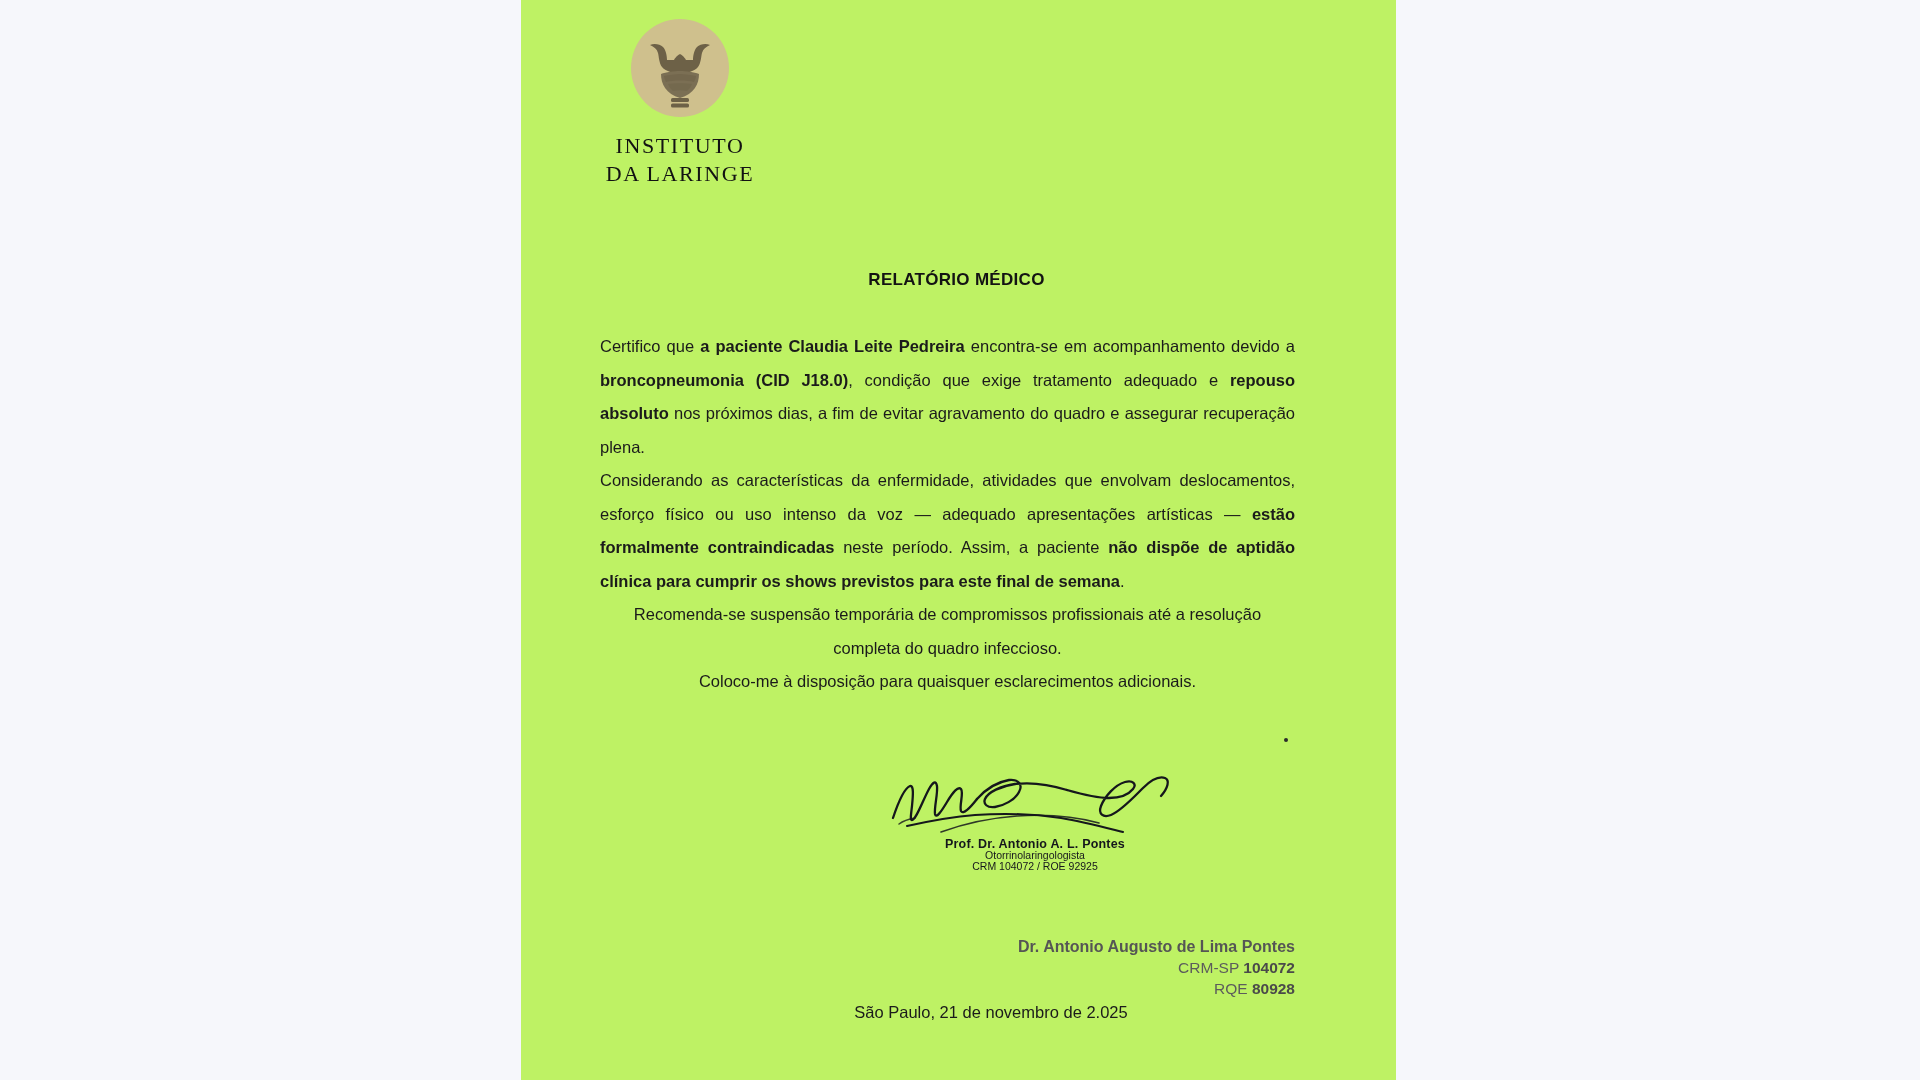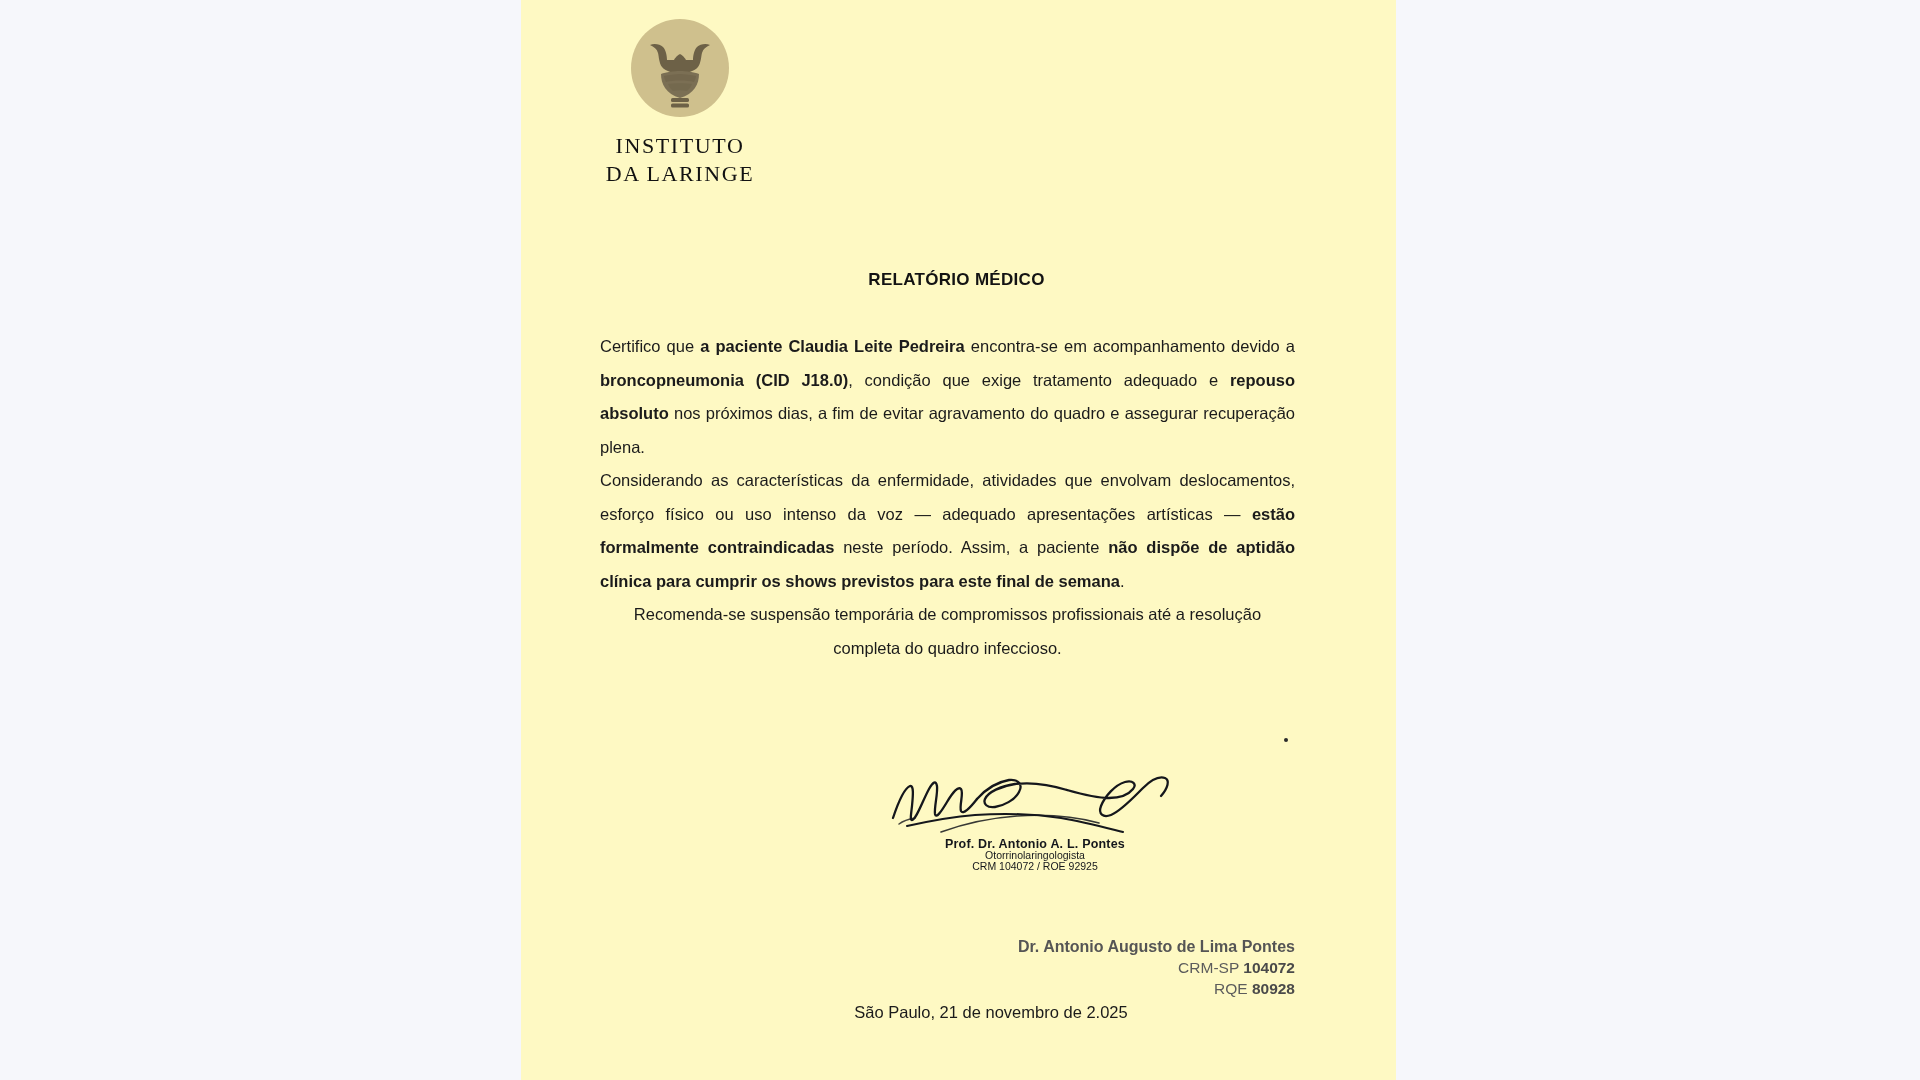--- a/index.html
+++ b/index.html
@@ -21,21 +21,21 @@
     height: 1080px;
   }
 
   
   .page {
     position: absolute;
     left: 521px;
     top: 0;
     width: 875px;
     height: 1080px;
-    background: #fef9c3;
+    background: #bef264;
     box-sizing: border-box;
   }
 
   
   .letterhead {
     position: absolute;
     left: 59px;
     top: 18px;
     width: 200px;
     text-align: center;
@@ -165,20 +165,21 @@
       <div class="wordmark">INSTITUTO
 DA LARINGE</div>
     </div>
 
     <div class="doc-title">RELATÓRIO MÉDICO</div>
 
     <div class="body-block">
       <p class="para"><span>Certifico que </span><b>a paciente Claudia Leite Pedreira</b><span> encontra-se em acompanhamento devido a </span><b>broncopneumonia (CID J18.0)</b><span>, condição que exige tratamento adequado e </span><b>repouso absoluto</b><span> nos próximos dias, a fim de evitar agravamento do quadro e assegurar recuperação plena.</span></p>
       <p class="para"><span>Considerando as características da enfermidade, atividades que envolvam deslocamentos, esforço físico ou uso intenso da voz — adequado apresentações artísticas — </span><b>estão formalmente contraindicadas</b><span> neste período. Assim, a paciente </span><b>não dispõe de aptidão clínica para cumprir os shows previstos para este final de semana</b><span>.</span></p>
       <p class="para flush"><span>Recomenda-se suspensão temporária de compromissos profissionais até a resolução completa do quadro infeccioso.</span></p>
+      <p class="para flush"><span>Coloco-me à disposição para quaisquer esclarecimentos adicionais.</span></p>
     </div>
 
     <div class="ink-dot"></div>
 
     <div class="signature-area">
       <svg class="signature-svg" viewBox="0 0 300 110" aria-hidden="true">
         <g fill="none" stroke="#15171c" stroke-linecap="round" stroke-linejoin="round">
           <path d="M8 58 C14 40 20 28 25 26 C29 25 28 36 27 46 C26 55 25 60 27 60 C31 60 38 40 44 29 C48 22 51 20 52 26 C53 33 49 48 50 54 C51 59 56 52 62 42 C68 32 73 26 76 29 C79 33 74 46 76 51 C78 55 85 48 92 39" stroke-width="2.3"></path>
           <path d="M92 39 C100 30 112 22 124 20 C134 19 138 25 134 32 C130 40 118 46 110 47 C102 48 98 44 100 39 C103 32 116 26 130 24 C146 22 166 25 182 30" stroke-width="2.3"></path>
           <path d="M182 30 C196 34 210 38 224 38 C236 38 244 34 248 29 C252 24 248 20 240 22 C230 25 220 36 216 46 C213 54 218 58 226 55 C236 51 248 38 258 28 C266 20 274 16 280 18 C285 20 283 28 276 36" stroke-width="2.3"></path>

